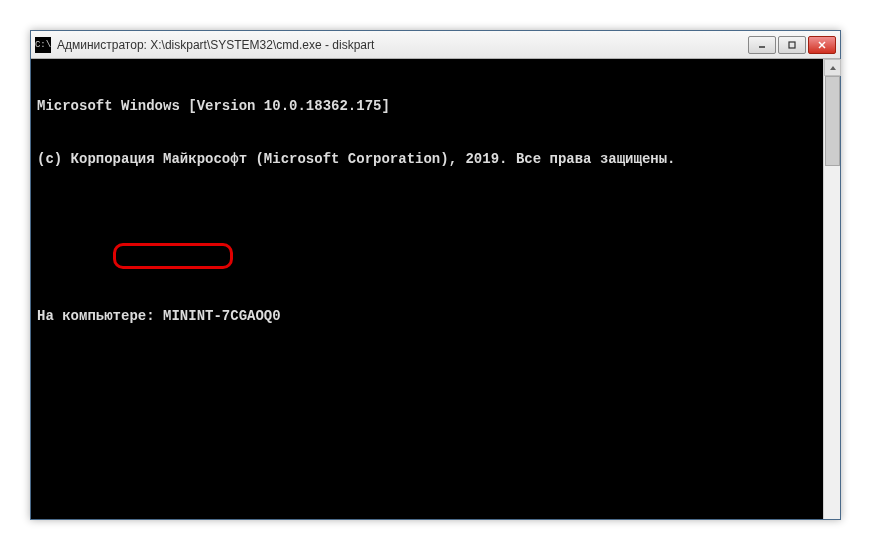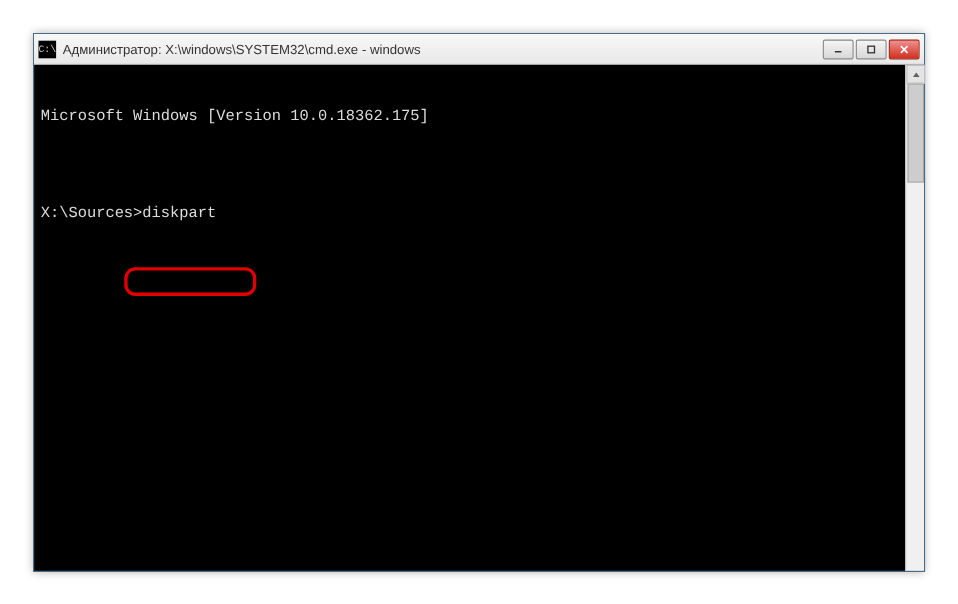--- a/index.html
+++ b/index.html
@@ -66,21 +66,21 @@
       background: #000;
       padding: 4px 6px;
       min-height: 460px;
       position: relative;
       color: #dcdcdc;
       font-size: 14px;
       line-height: 1.25;
       white-space: pre;
       font-family: 'Consolas', 'Courier New', monospace;
     }
-    .terminal-line { display: block; }
+    .terminal-line { display: block; font-weight: bold; }
     .scrollbar-v {
       position: absolute;
       right: 0;
       top: 0;
       bottom: 0;
       width: 17px;
       background: #f0f0f0;
       border-left: 1px solid #d0d0d0;
     }
     .scrollbar-arrow {
@@ -108,21 +108,21 @@
       border-radius: 10px;
       pointer-events: none;
     }
   </style>
 </head>
 <body>
 
 <div class="window">
   <div class="titlebar">
     <div class="titlebar-icon">C:\</div>
-    <div class="titlebar-text">Администратор: X:\windows\SYSTEM32\cmd.exe - windows</div>
+    <div class="titlebar-text">Администратор: X:\diskpart\SYSTEM32\cmd.exe - diskpart</div>
     <div class="window-controls">
       <div class="win-btn">
         <svg width="10" height="10" viewBox="0 0 10 10">
             <line x1="2" y1="7" x2="8" y2="7" stroke="#333" stroke-width="1.5"></line>
           </svg>
       </div>
       <div class="win-btn">
         <svg width="10" height="10" viewBox="0 0 10 10">
             <rect x="2" y="2" width="6" height="6" fill="none" stroke="#333" stroke-width="1.2"></rect>
           </svg>
@@ -131,24 +131,25 @@
         <svg width="10" height="10" viewBox="0 0 10 10">
             <line x1="2" y1="2" x2="8" y2="8" stroke="#fff" stroke-width="1.5"></line>
             <line x1="8" y1="2" x2="2" y2="8" stroke="#fff" stroke-width="1.5"></line>
           </svg>
       </div>
     </div>
   </div>
 
   <div class="terminal">
     <span class="terminal-line">Microsoft Windows [Version 10.0.18362.175]</span>
-    <span class="terminal-line"></span>
-    <span class="terminal-line">X:\Sources&gt;diskpart</span>
+    <span class="terminal-line">(c) Корпорация Майкрософт (Microsoft Corporation), 2019. Все права защищены.</span>
     <span class="terminal-line"></span>
     <span class="terminal-line"></span>
+    <span class="terminal-line"></span>
+    <span class="terminal-line">На компьютере: MININT-7CGAOQ0</span>
     <span class="terminal-line"></span>
     
 
     <div class="highlight-box" style="top:184px;left:82px;width:120px;height:26px;"></div>
 
     <div class="scrollbar-v">
       <div class="scrollbar-arrow up">
         <svg width="8" height="8" viewBox="0 0 8 8">
             <polygon points="4,2 7,6 1,6" fill="#606060"></polygon>
           </svg>

